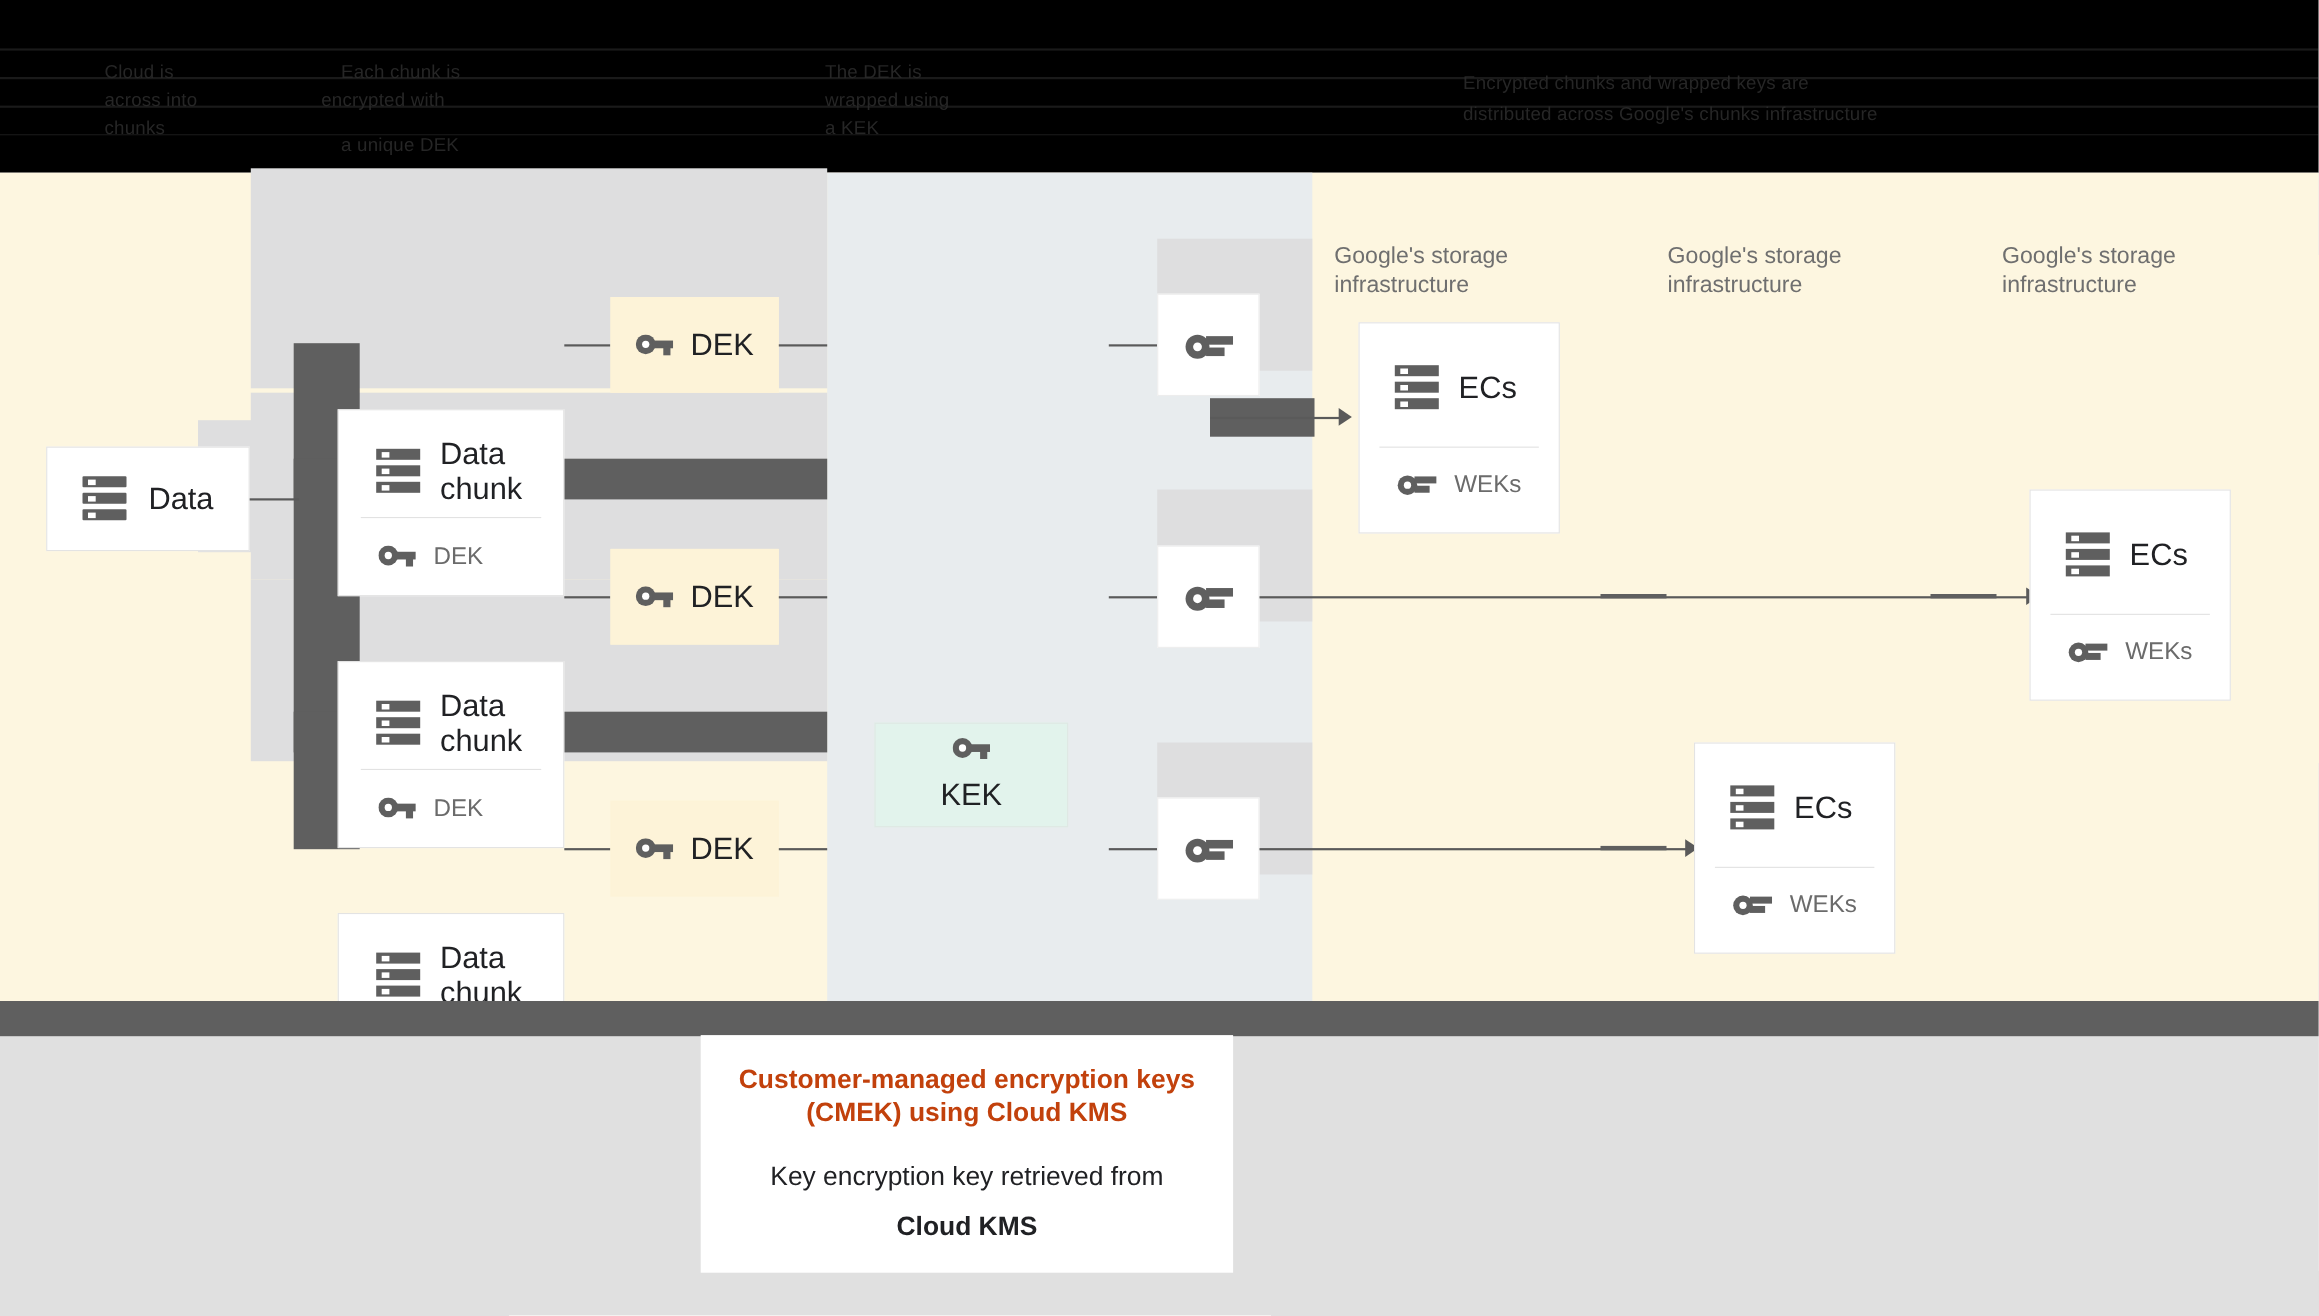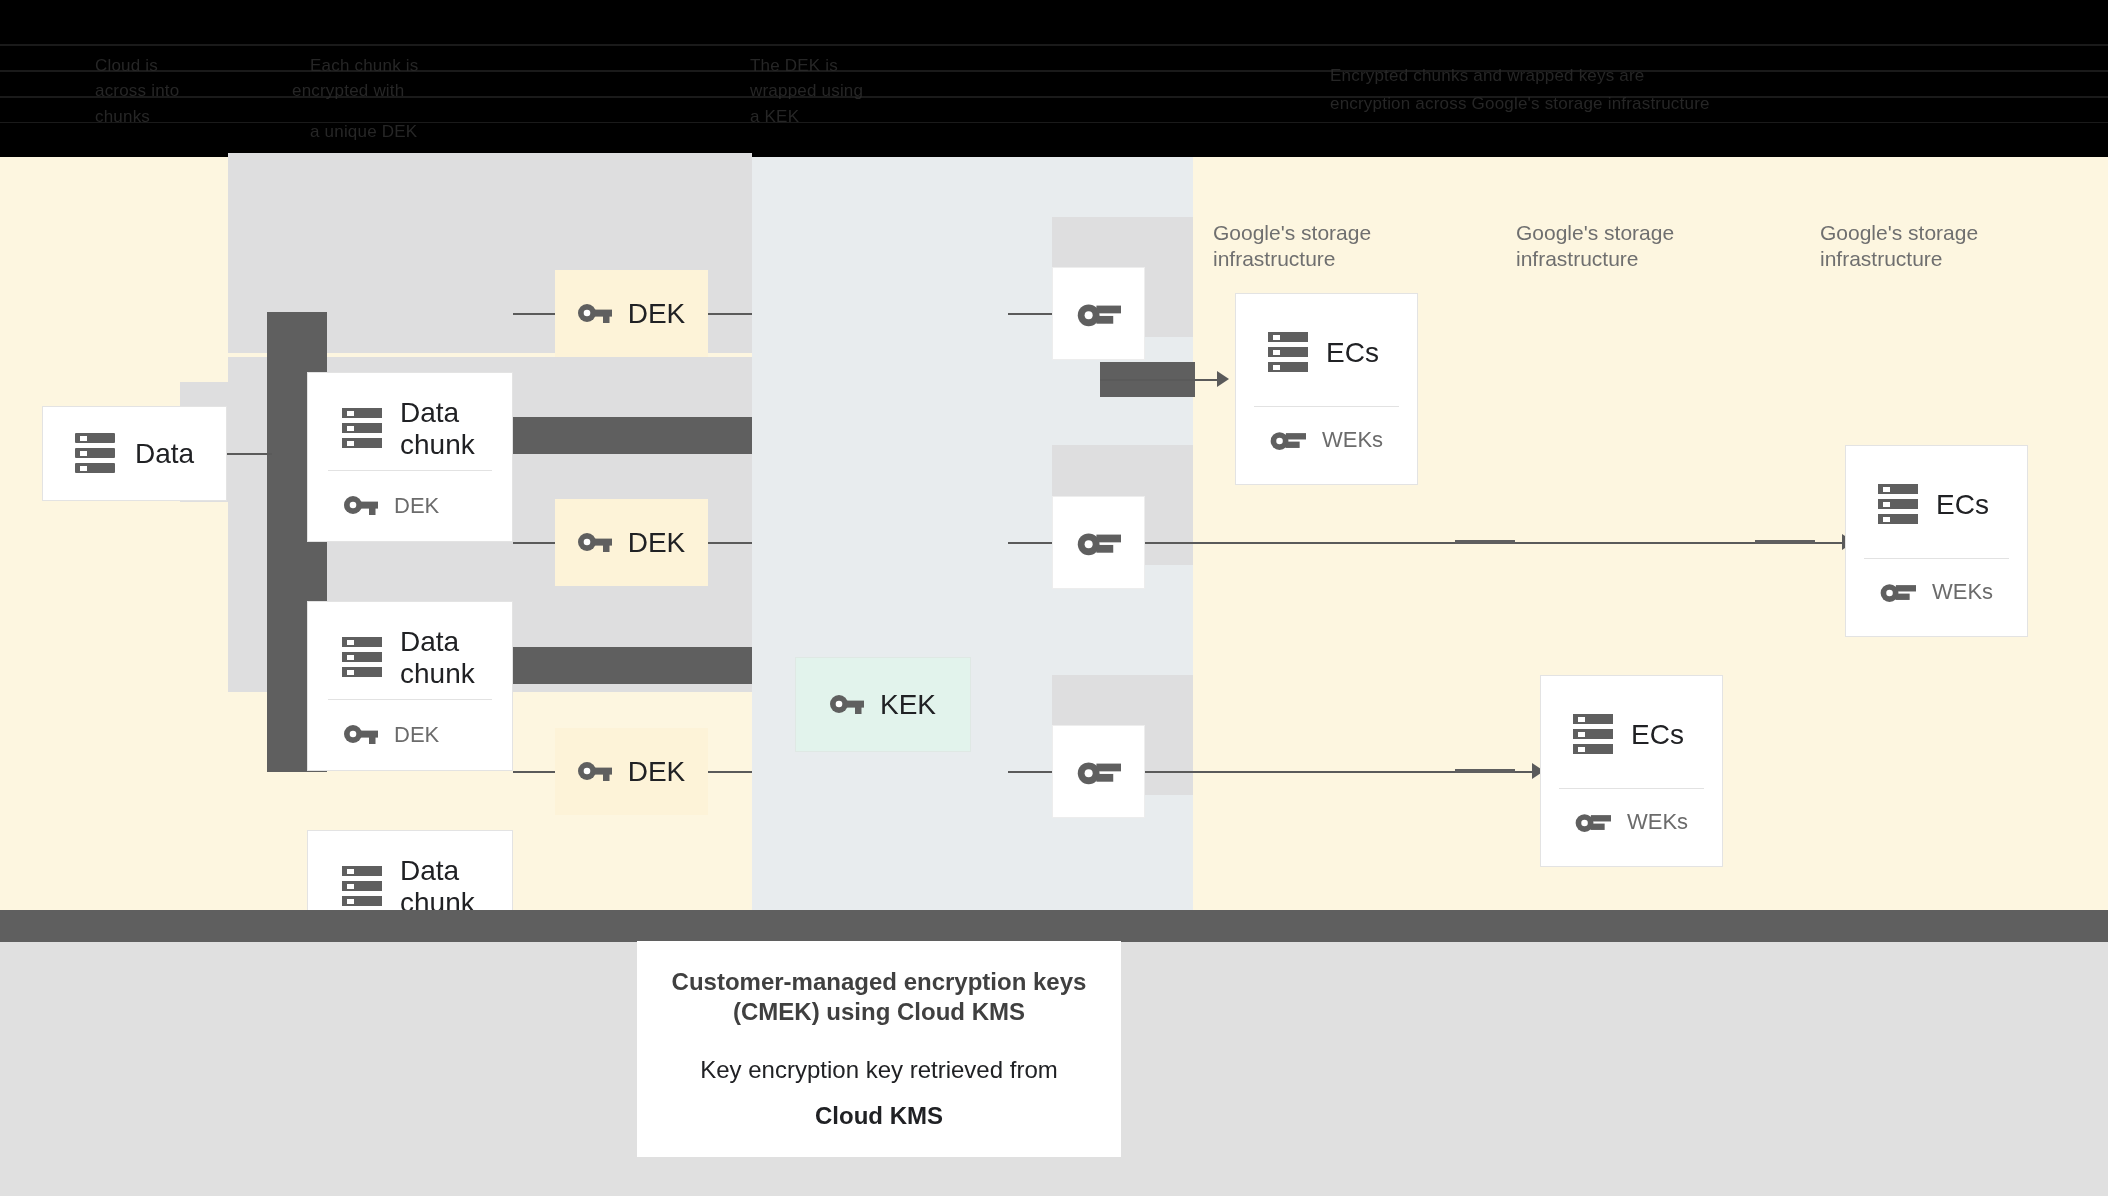--- a/index.html
+++ b/index.html
@@ -62,21 +62,21 @@
   .ico-server i::before{content:"";position:absolute;background:#fff;}
 
   
   .infra{position:absolute;font-size:21px;line-height:26px;color:#6f6f6f;white-space:pre-line;}
 
   
   .footer{position:absolute;left:0;top:910px;width:2108px;height:286px;background:#e0e0e0;}
   .footbar{position:absolute;left:0;top:910px;width:2108px;height:32px;background:#5f5f5f;}
   .caption{position:absolute;left:637px;top:941px;width:484px;height:216px;background:#fff;
            display:flex;flex-direction:column;align-items:center;justify-content:center;}
-  .cap-strong{font-size:24px;font-weight:bold;color:#404040;text-align:center;line-height:30px;}
+  .cap-strong{font-size:24px;font-weight:bold;color:#c2410c;text-align:center;line-height:30px;}
   .cap-norm{font-size:24px;color:#202124;text-align:right;line-height:30px;margin-top:28px;}
 </style>
 </head>
 <body>
 
 <div class="page">
 
   <div class="header">
     <div class="hdr-scan" style="top:44px"></div>
     <div class="hdr-scan" style="top:70px"></div>
@@ -89,21 +89,21 @@
 
     <div class="hdr-line hdr-col2" style="left:310px;top:55px">Each chunk is</div>
     <div class="hdr-line hdr-col2" style="left:292px;top:80px">encrypted with</div>
     <div class="hdr-line hdr-col2" style="left:310px;top:121px">a unique DEK</div>
 
     <div class="hdr-line" style="left:750px;top:55px">The DEK is</div>
     <div class="hdr-line" style="left:750px;top:80px">wrapped using</div>
     <div class="hdr-line" style="left:750px;top:106px">a KEK</div>
 
     <div class="hdr-line hdr-col3" style="top:65px">Encrypted chunks and wrapped keys are</div>
-    <div class="hdr-line hdr-col3" style="top:93px">encryption across Google's storage infrastructure</div>
+    <div class="hdr-line hdr-col3" style="top:93px">distributed across Google's chunks infrastructure</div>
   </div>
 
   <div class="canvas">
 
     <div class="band-blue"></div>
 
     <div class="col-grey" style="left:228px;top:-4px;width:524px;height:200px;"></div>
     <div class="col-grey" style="left:228px;top:200px;width:524px;height:170px;"></div>
     <div class="col-grey" style="left:228px;top:370px;width:524px;height:165px;"></div>
     <div class="col-grey" style="left:228px;top:-4px;width:524px;height:0px;"></div>
@@ -250,21 +250,21 @@
         <rect x="15" y="5.6" width="19" height="7" fill="#5f5f5f"></rect>
         <rect x="25" y="11" width="6.5" height="8" fill="#5f5f5f"></rect>
       </svg>
       <span class="lbl-main">DEK</span>
     </div>
 
     <div class="line" style="left:708px;top:156px;width:44px;"></div>
     <div class="line" style="left:708px;top:385px;width:44px;"></div>
     <div class="line" style="left:708px;top:614px;width:44px;"></div>
 
-    <div class="keybox kb-kek" style="left:795px;top:500px;width:176px;height:95px;">
+    <div class="keybox kb-kek" style="left:795px;top:500px;width:176px;height:95px;flex-direction:column;">
       <svg width="34" height="20" viewBox="0 0 34 20">
         <circle cx="9" cy="9" r="9" fill="#5f5f5f"></circle>
           <circle cx="9" cy="9" r="3.3" fill="#fff"></circle>
         <rect x="15" y="5.6" width="19" height="7" fill="#5f5f5f"></rect>
         <rect x="25" y="11" width="6.5" height="8" fill="#5f5f5f"></rect>
       </svg>
       <span class="lbl-main">KEK</span>
     </div>
 
     <div class="line" style="left:1008px;top:385px;width:44px;"></div>

